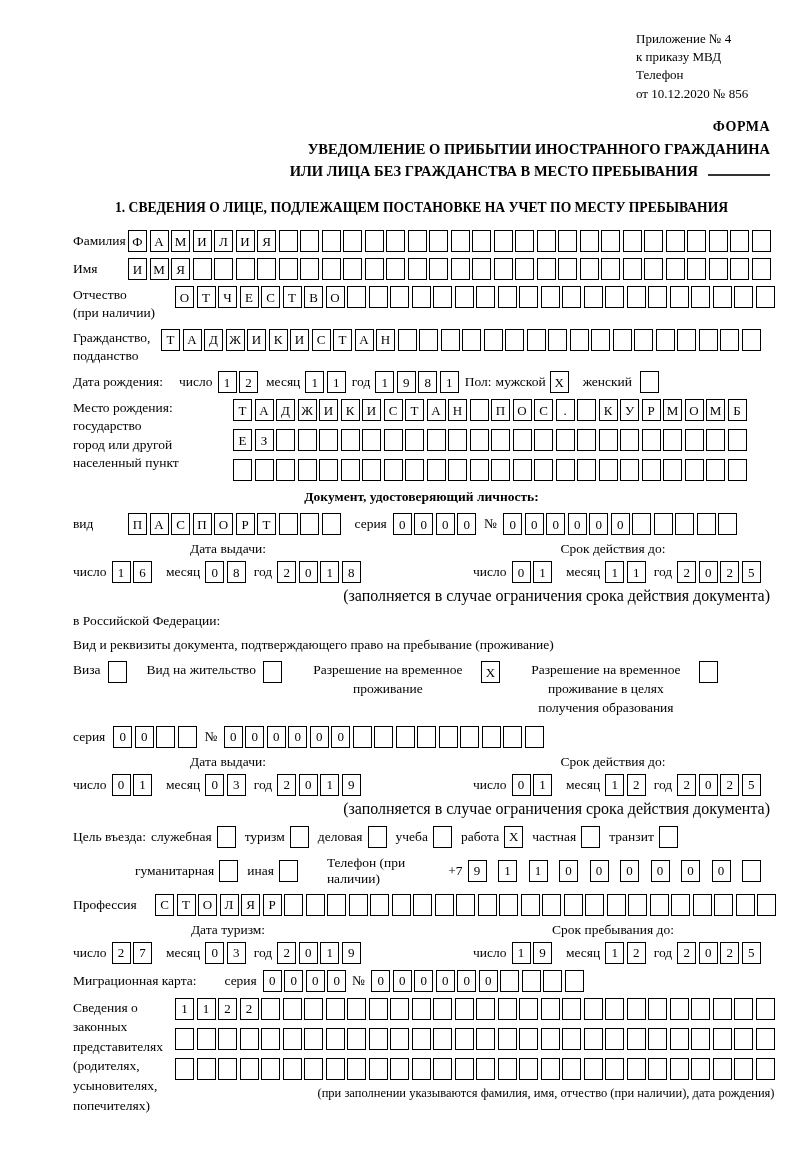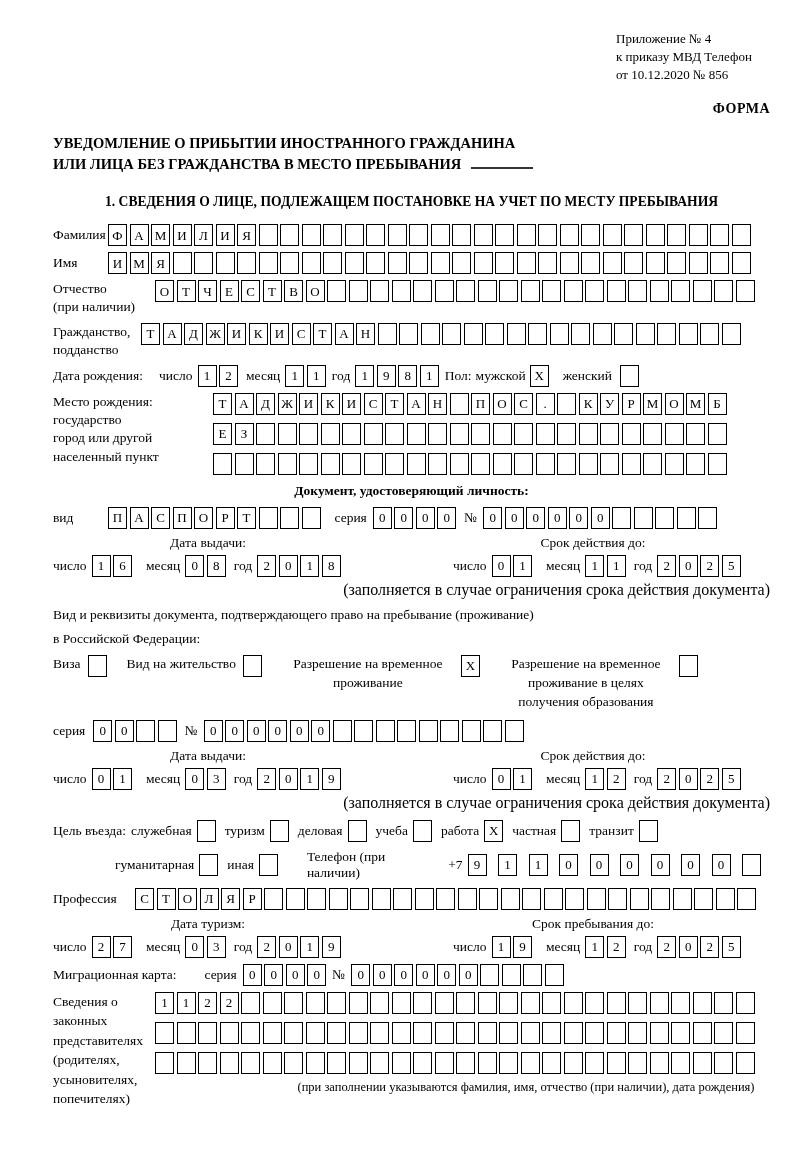--- a/index.html
+++ b/index.html
@@ -1,24 +1,24 @@
 <!DOCTYPE html>
 <html><head>
 <meta charset="utf-8">
 <style>
   html,body{margin:0;padding:0;background:#fff;color:#000;}
   body{width:800px;height:1163px;overflow:hidden;font-family:"Liberation Serif",serif;font-size:13.5px;}
-  .page{box-sizing:border-box;width:800px;height:1163px;padding:30px 30px 12px 53px;}
+  .page{box-sizing:border-box;width:800px;height:1163px;padding:30px 30px 12px 73px;}
 
   
   .appendix{margin-left:563px;line-height:1.4;font-size:13px;}
   .revision{margin-top:5px;font-size:12.5px;line-height:1.4;}
   .forma{margin-top:16px;text-align:right;font-weight:bold;font-size:14px;letter-spacing:.5px;}
 
-  .title{margin-top:16px;text-align:left;font-weight:bold;font-size:14.5px;line-height:1.5;}
+  .title{margin-top:4px;text-align:right;font-weight:bold;font-size:14.5px;line-height:1.5;}
   .blank-line{display:inline-block;width:62px;border-bottom:2px solid #333;margin-left:10px;vertical-align:baseline;}
   .s1{margin-top:18px;margin-bottom:14px;text-align:center;font-weight:bold;font-size:13.6px;}
 
   
   .row{display:flex;align-items:center;margin-bottom:6px;}
   .row.top{align-items:flex-start;}
   .cells{display:flex;gap:2.5px;flex-wrap:nowrap;}
   .cell{box-sizing:border-box;flex:0 0 19px;width:19px;height:22px;border:1.6px solid #000;
         display:inline-flex;align-items:center;justify-content:center;font-size:13px;line-height:1;}
   .lbl{flex:0 0 auto;margin-right:8px;}
@@ -422,22 +422,22 @@
             <span class="cell">2</span>
             <span class="cell">0</span>
             <span class="cell">2</span>
             <span class="cell">5</span>
           </span>
       </div>
     </div>
   </div>
   <div class="note">(заполняется в случае ограничения срока действия документа)</div>
 
+  <div class="intro">в Российской Федерации:</div>
   <div class="intro">Вид и реквизиты документа, подтверждающего право на пребывание (проживание)</div>
-  <div class="intro">в Российской Федерации:</div>
 
   <div class="opts">
     <span class="opt">
       <span class="optlbl">Виза</span>
       <span class="cells">
           <span class="cell"></span>
         </span>
     </span>
     <span class="opt ml20">
       <span class="optlbl">Вид на жительство</span>

